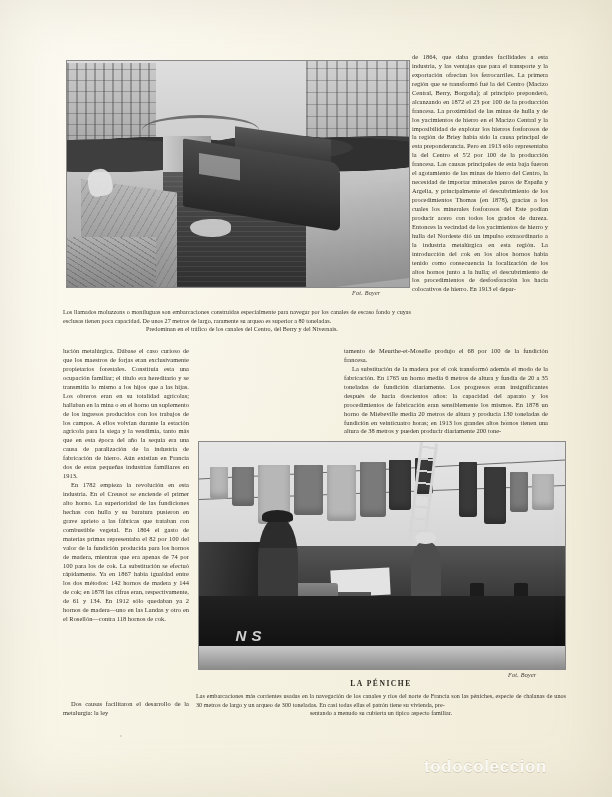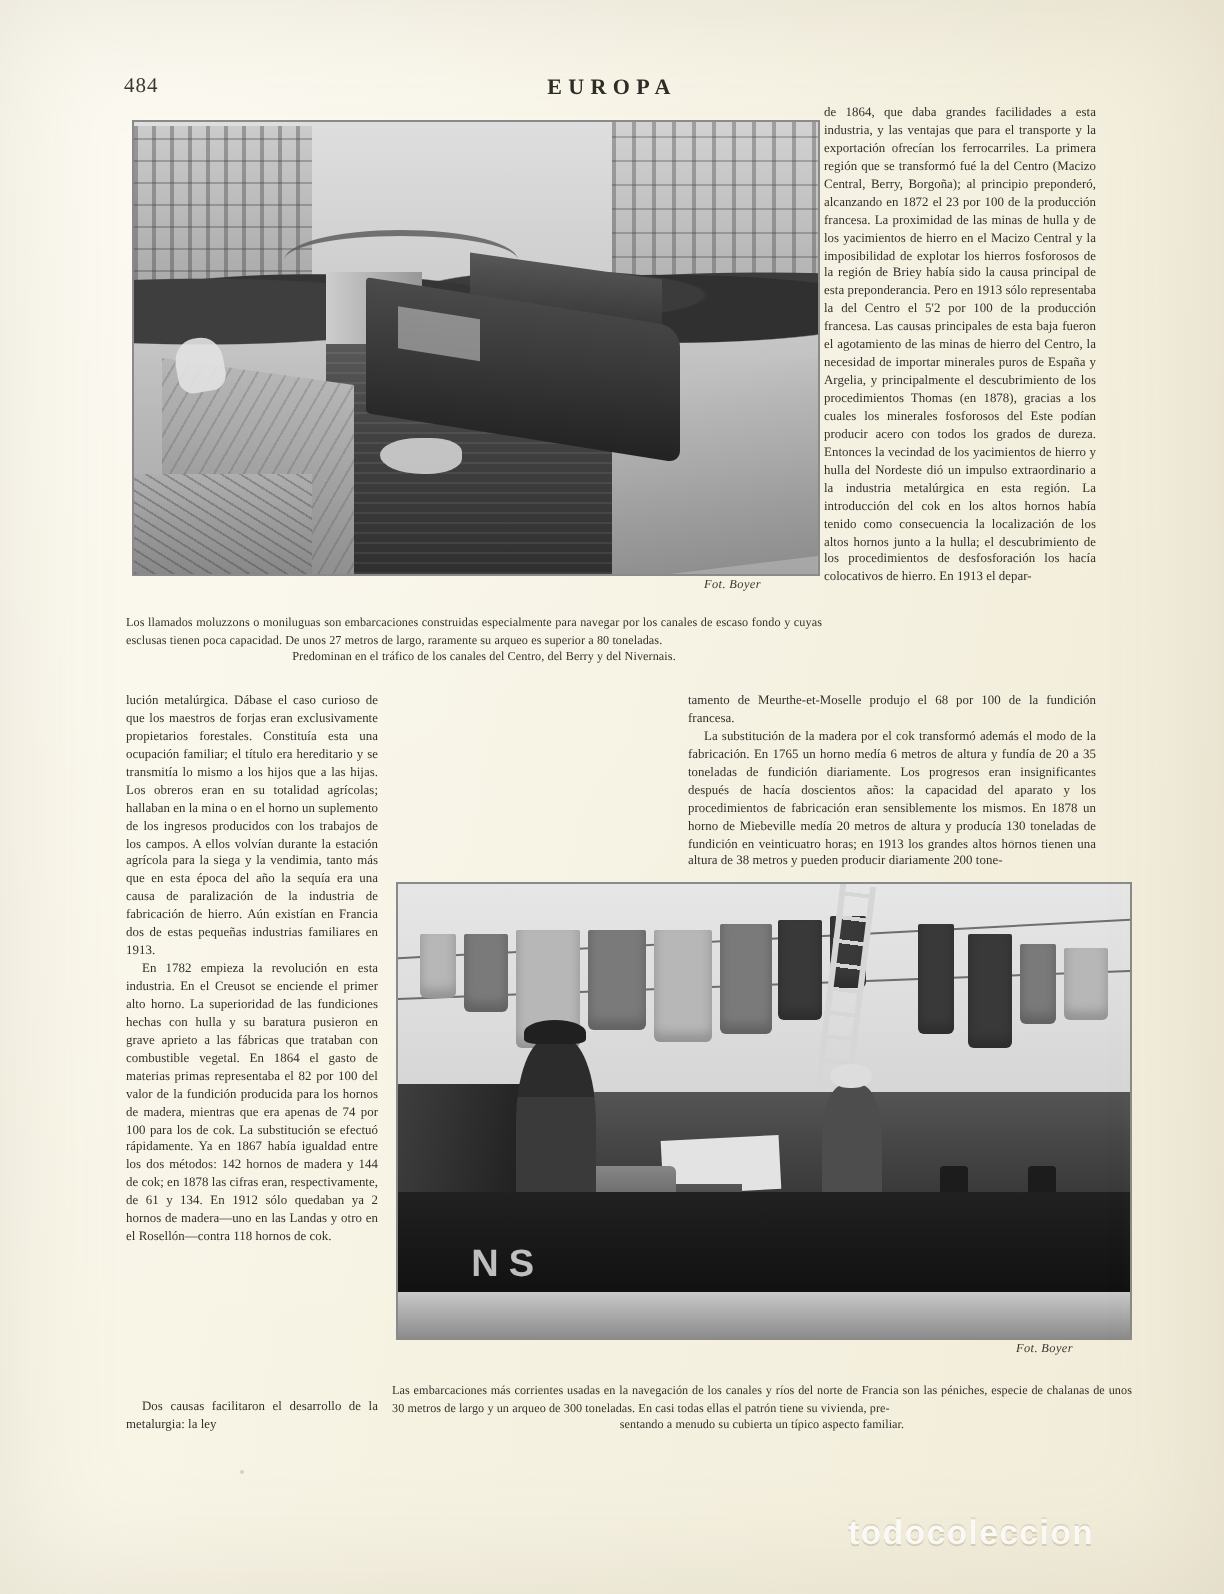--- a/index.html
+++ b/index.html
@@ -111,22 +111,22 @@
   .ladder{position:absolute;left:58%;top:0;width:5%;height:66%;
     transform:rotate(7deg);
     background:
       linear-gradient(90deg,#d8d3c6 0 18%,rgba(0,0,0,0) 18% 82%,#d8d3c6 82% 100%),
       repeating-linear-gradient(0deg,#d8d3c6 0 2px,rgba(0,0,0,0) 2px 12px);}
   .deckbg{position:absolute;left:0;right:0;top:46%;height:32%;
     background:linear-gradient(180deg,#53574e,#2e322b);}
   .hull{position:absolute;left:0;right:0;bottom:10%;height:22%;
     background:linear-gradient(180deg,#23261f,#14160f);}
   .hullmark{position:absolute;left:10%;bottom:11%;
-    color:#5eead4;font-family:"Liberation Sans",sans-serif;font-weight:bold;
-    font-size:19px;letter-spacing:5px;opacity:.92;}
+    color:#bef264;font-family:"Liberation Sans",sans-serif;font-weight:bold;
+    font-size:15px;letter-spacing:5px;opacity:.92;font-style:italic;}
   .waterband{position:absolute;left:0;right:0;bottom:0;height:10%;
     background:linear-gradient(180deg,#cac6ba,#8f8b82);}
   .woman{position:absolute;left:16%;top:34%;width:11%;height:46%;
     background:linear-gradient(180deg,#2d302a 0 28%,#3a3e35 28% 100%);
     border-radius:40% 40% 14% 14%;}
   .woman:after{content:"";position:absolute;left:12%;top:-9%;width:76%;height:12%;
     background:#22251f;border-radius:50% 50% 20% 20%;}
   .child{position:absolute;left:58%;top:44%;width:8%;height:28%;
     background:#4c5048;border-radius:40% 40% 10% 10%;}
   .child:after{content:"";position:absolute;left:14%;top:-16%;width:72%;height:20%;
@@ -178,24 +178,20 @@
     text-shadow:0 1px 0 rgba(205,196,170,.85), 0 -1px 0 rgba(205,196,170,.6);
     white-space:nowrap;
   }
   .scan-speck{position:absolute;border-radius:50%;background:rgba(120,110,85,.25);}
 </style>
 </head>
 <body>
 
 <div class="page">
 
-  <div class="runhead">
-    <div class="folio">484</div>
-    <div class="head-title">EUROPA</div>
-  </div>
 
   <div class="photo" id="photo1">
     <div class="sky" id="p1-sky"></div>
     <div class="b-left"></div>
     <div class="b-right"></div>
     <div class="trees"></div>
     <div class="bridge"></div>
     <div class="water"></div>
     <div class="quay-l"></div>
     <div class="quay-r"></div>
@@ -239,20 +235,21 @@
     <div class="basin"></div>
     <div class="woman"></div>
     <div class="child"></div>
     <div class="bollard" style="left:74%;"></div>
     <div class="bollard" style="left:86%;"></div>
     <div class="hull"></div>
     <div class="hullmark">NS</div>
     <div class="waterband"></div>
   </div>
   <div class="credit" style="left:508px;top:671px;">Fot. Boyer</div>
+  <div class="cap-title" style="left:198px;top:679px;width:366px;">LA PÉNICHE</div>
   <div class="cap-body" style="left:196px;top:692px;width:370px;">
     <span>Las embarcaciones más corrientes usadas en la navegación de los canales y ríos del norte de Francia son las péniches, especie de chalanas de unos 30 metros de largo y un arqueo de 300 toneladas. En casi todas ellas el patrón tiene su vivienda, pre-</span>
     <span class="last">sentando a menudo su cubierta un típico aspecto familiar.</span>
   </div>
 
   <div class="col" id="col-left-a">
     <p class="noind">lución metalúrgica. Dábase el caso curioso de que los maestros de forjas eran exclusivamente propietarios forestales. Constituía esta una ocupación familiar; el título era hereditario y se transmitía lo mismo a los hijos que a las hijas. Los obreros eran en su totalidad agrícolas; hallaban en la mina o en el horno un suplemento de los ingresos producidos con los trabajos de los campos. A ellos volvían durante la estación agrícola para la siega y la vendimia, tanto más que en esta época del año la sequía era una causa de paralización de la industria de fabricación de hierro. Aún existían en Francia dos de estas pequeñas industrias familiares en 1913.</p>
     <p>En 1782 empieza la revolución en esta industria. En el Creusot se enciende el primer alto horno. La superioridad de las fundiciones hechas con hulla y su baratura pusieron en grave aprieto a las fábricas que trataban con combustible vegetal. En 1864 el gasto de materias primas representaba el 82 por 100 del valor de la fundición producida para los hornos de madera, mientras que era apenas de 74 por 100 para los de cok. La substitución se efectuó rápidamente. Ya en 1867 había igualdad entre los dos métodos: 142 hornos de madera y 144 de cok; en 1878 las cifras eran, respectivamente, de 61 y 134. En 1912 sólo quedaban ya 2 hornos de madera—uno en las Landas y otro en el Rosellón—contra 118 hornos de cok.</p>
   </div>
 

